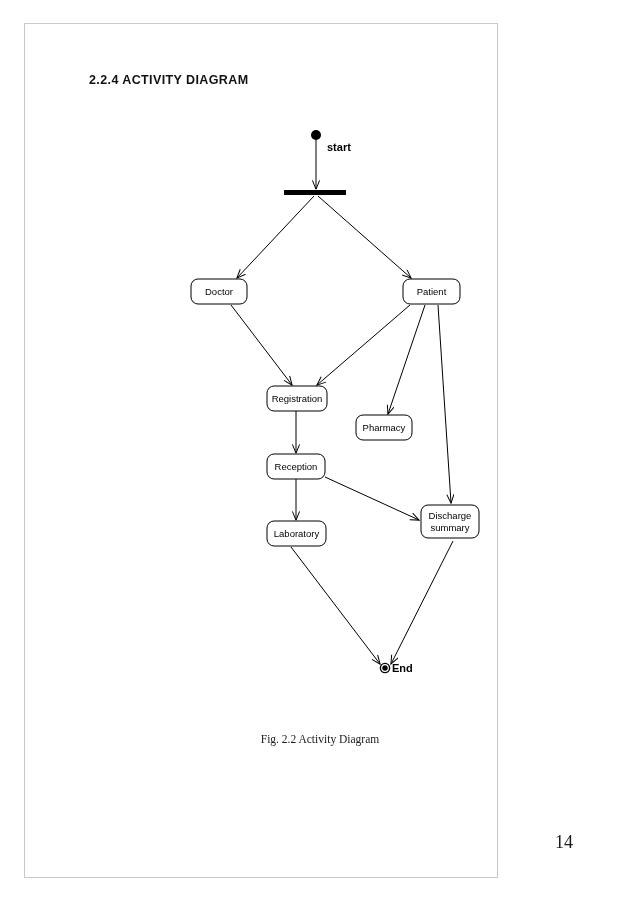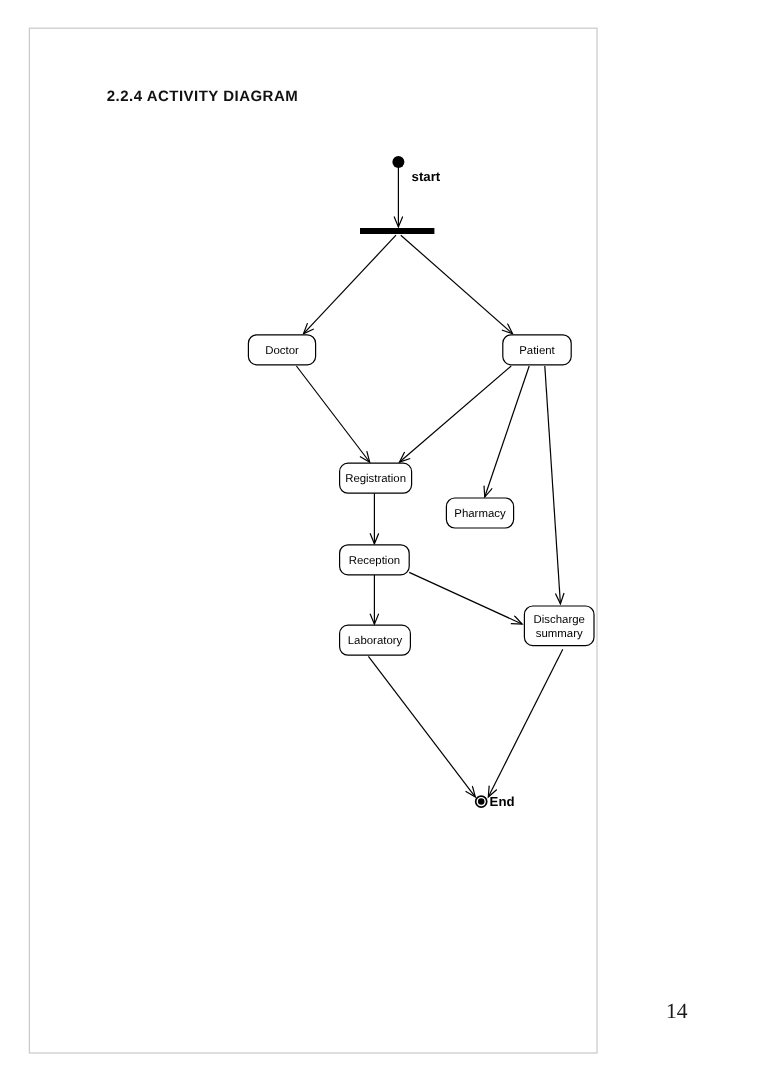--- a/index.html
+++ b/index.html
@@ -29,21 +29,21 @@
     left: 64px;
     top: 49px;
     font-size: 12.5px;
     font-weight: bold;
     letter-spacing: 0.4px;
     color: #111111;
     white-space: nowrap;
   }
   #diagram-canvas {
     position: absolute;
-    left: 16px;
+    left: 0;
     top: 0;
     width: 590px;
     height: 855px;
   }
   svg.diagram {
     display: block;
   }
   .node-box {
     fill: #ffffff;
     stroke: #000000;
@@ -167,16 +167,17 @@
       <text class="node-label" x="425" y="492.5">Discharge</text>
       <text class="node-label" x="425" y="504.5">summary</text>
 
       <circle class="terminal-ring" cx="360" cy="644" r="4.6"></circle>
       <circle class="terminal-fill" cx="360" cy="644" r="2.7"></circle>
       <text class="terminal-label" x="367" y="645">End</text>
 
     </svg>
   </div>
 
+  <div id="figure-caption">Fig. 2.2 Activity Diagram</div>
 
   <div id="page-number">14</div>
 
 </div>
 
 </body></html>

